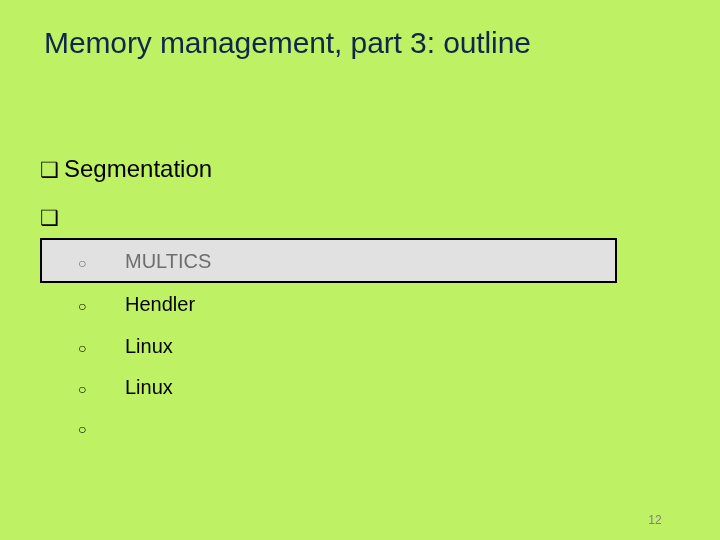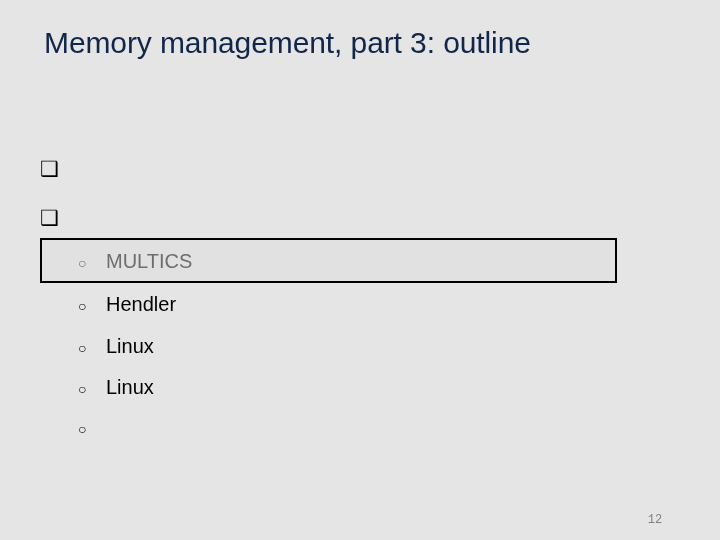--- a/index.html
+++ b/index.html
@@ -11,21 +11,21 @@
     height: 540px;
     background: #ffffff;
     font-family: "Liberation Sans", sans-serif;
     overflow: hidden;
     position: relative;
   }
 
   .slide {
     position: absolute;
     inset: 0;
-    background: #e5e5e5;
+    background: #bef264;
   }
 
   
   .slide-title {
     position: absolute;
     left: 44px;
     top: 24px;
     width: 640px;
     font-size: 30px;
     line-height: 38px;
@@ -77,20 +77,21 @@
   .lvl2 .circ {
     font-size: 14px;
     line-height: 26px;
     color: #000000;
     width: 28px;
     display: inline-block;
     flex: 0 0 28px;
   }
   .lvl2 .txt {
     display: inline-block;
+    margin-left: 19px;
   }
 
   
   .highlight-box {
     position: absolute;
     left: 40px;
     top: 238px;
     width: 573px;
     height: 41px;
     background: #E1E1E1;
@@ -114,39 +115,40 @@
     line-height: 14px;
     color: #1a1a1a;
     white-space: nowrap;
   }
   .page-number {
     position: absolute;
     left: 640px;
     top: 513px;
     width: 30px;
     text-align: center;
-    font-family: Liberation Mono, monospace;
+    font-family: Liberation Sans, sans-serif;
     font-size: 12px;
     line-height: 14px;
     color: #808080;
   }
 </style>
 </head>
 <body>
 
 <div class="slide">
 
   <div class="slide-title">Memory management, part 3: outline</div>
 
   <div class="outline">
 
     <div class="highlight-box"></div>
 
     <div class="lvl1" style="left:40px; top:154px;">
       <span class="sq">❑</span>
+      <span class="txt">Segmentation</span>
     </div>
 
     <div class="lvl1" style="left:40px; top:203px;">
       <span class="sq">❑</span>
     </div>
 
     <div class="lvl2 dimmed" style="left:78px; top:248px;">
       <span class="circ">○</span>
       <span class="txt">MULTICS</span>
     </div>

